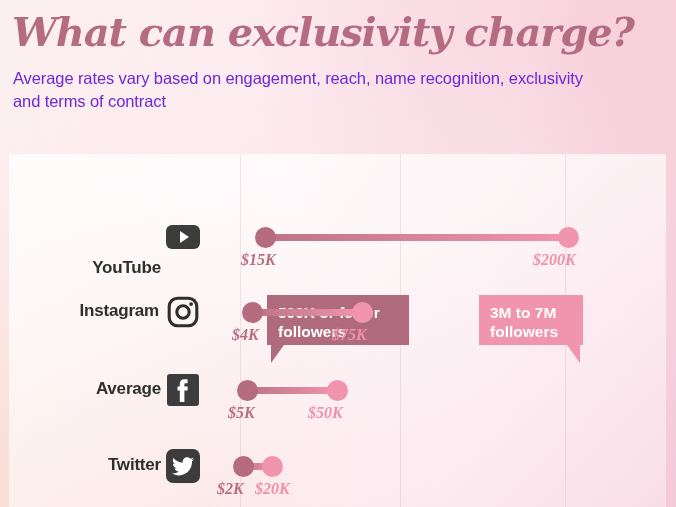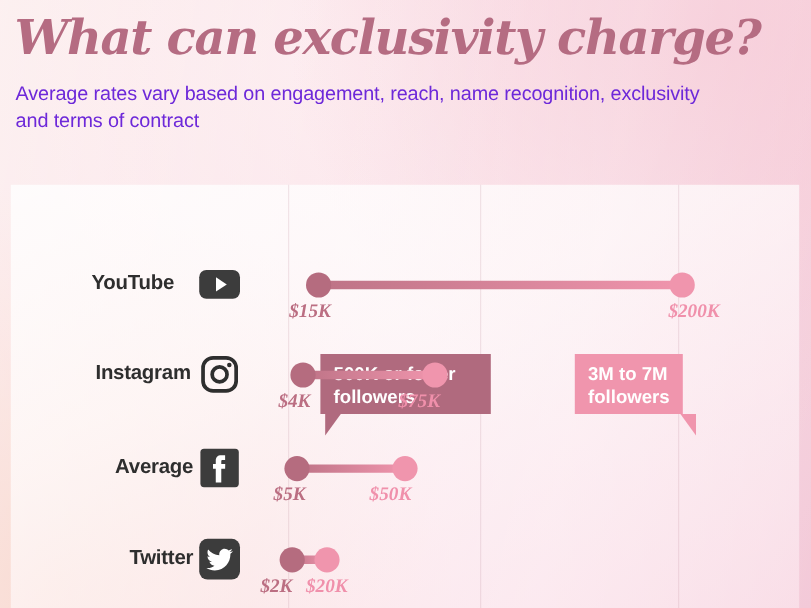--- a/index.html
+++ b/index.html
@@ -50,21 +50,21 @@
   .callout .box{padding:8px 11px 9px 11px;box-sizing:border-box;}
   .callout .tail{position:absolute;width:0;height:0;}
   #callout-low{left:258px;top:141px;width:142px;}
   #callout-low .box{background:#b06a7e;width:142px;height:50px;}
   #callout-low .tail{
     left:4px;top:50px;
     border-left:13px solid #b06a7e;
     border-bottom:18px solid transparent;
   }
   #callout-high{left:470px;top:141px;width:104px;}
-  #callout-high .box{background:#f095ad;width:90px;height:50px;}
+  #callout-high .box{background:#f095ad;width:104px;height:50px;}
   #callout-high .tail{
     right:3px;top:50px;
     border-right:13px solid #f095ad;
     border-bottom:18px solid transparent;
   }
   #price-range-label{
     position:absolute;left:352px;top:209px;
     font-size:12.5px;font-weight:bold;letter-spacing:1.1px;
     color:#b8707f;
   }
@@ -124,30 +124,30 @@
   <div class="callout" id="callout-high">
     <div class="box">
       <div>3M to 7M</div>
       <div>followers</div>
     </div>
     <div class="tail"></div>
   </div>
 
 
   <div class="row" style="top:83px;">
-    <div class="row-label" style="right:521px;">YouTube</div>
+    <div class="row-label" style="right:505px;margin-top:32px;">YouTube</div>
     <div class="row-icon" style="left:157px;">
       <div class="ic-yt"></div>
       <div class="ic-yt-tri"></div>
     </div>
     <div class="bar-track" style="left:256px;width:304px;"></div>
     <div class="dot dot-low" style="left:246px;"></div>
     <div class="dot dot-high" style="left:549px;"></div>
     <div class="val val-low" style="left:232px;">$15K</div>
-    <div class="val val-high" style="left:548px;text-align:right;">$200K</div>
+    <div class="val val-high" style="left:524px;text-align:right;">$200K</div>
   </div>
 
   <div class="row" style="top:158px;">
     <div class="row-label" style="right:507px;">Instagram</div>
     <div class="row-icon" style="left:157px;">
       <svg width="34" height="34" viewBox="0 0 34 34">
         <rect x="3.2" y="3.2" width="27.6" height="27.6" rx="8.4" ry="8.4" fill="none" stroke="#2e2e2e" stroke-width="3.1"></rect>
         <circle cx="17" cy="17" r="6.2" fill="none" stroke="#2e2e2e" stroke-width="3.1"></circle>
         <circle cx="25.1" cy="9.1" r="1.9" fill="#2e2e2e"></circle>
       </svg>

